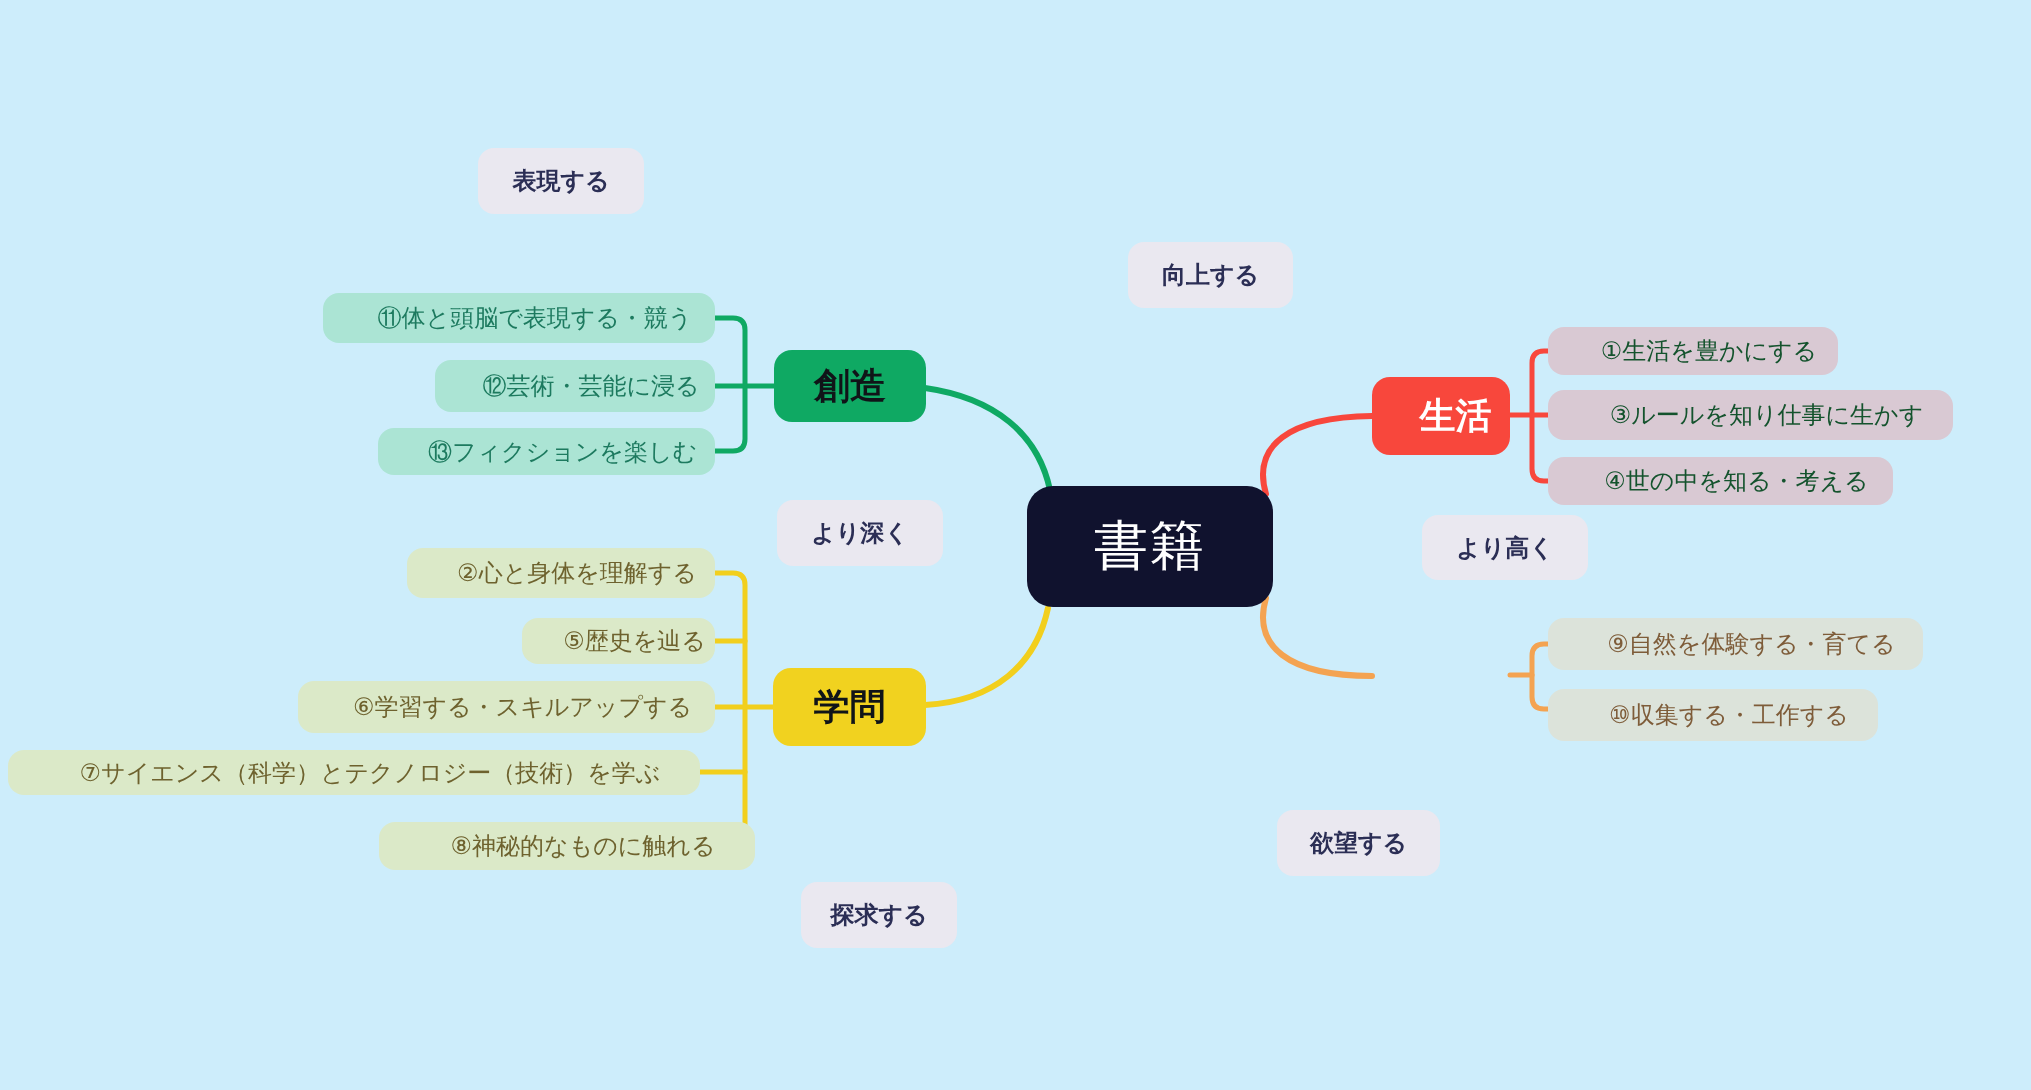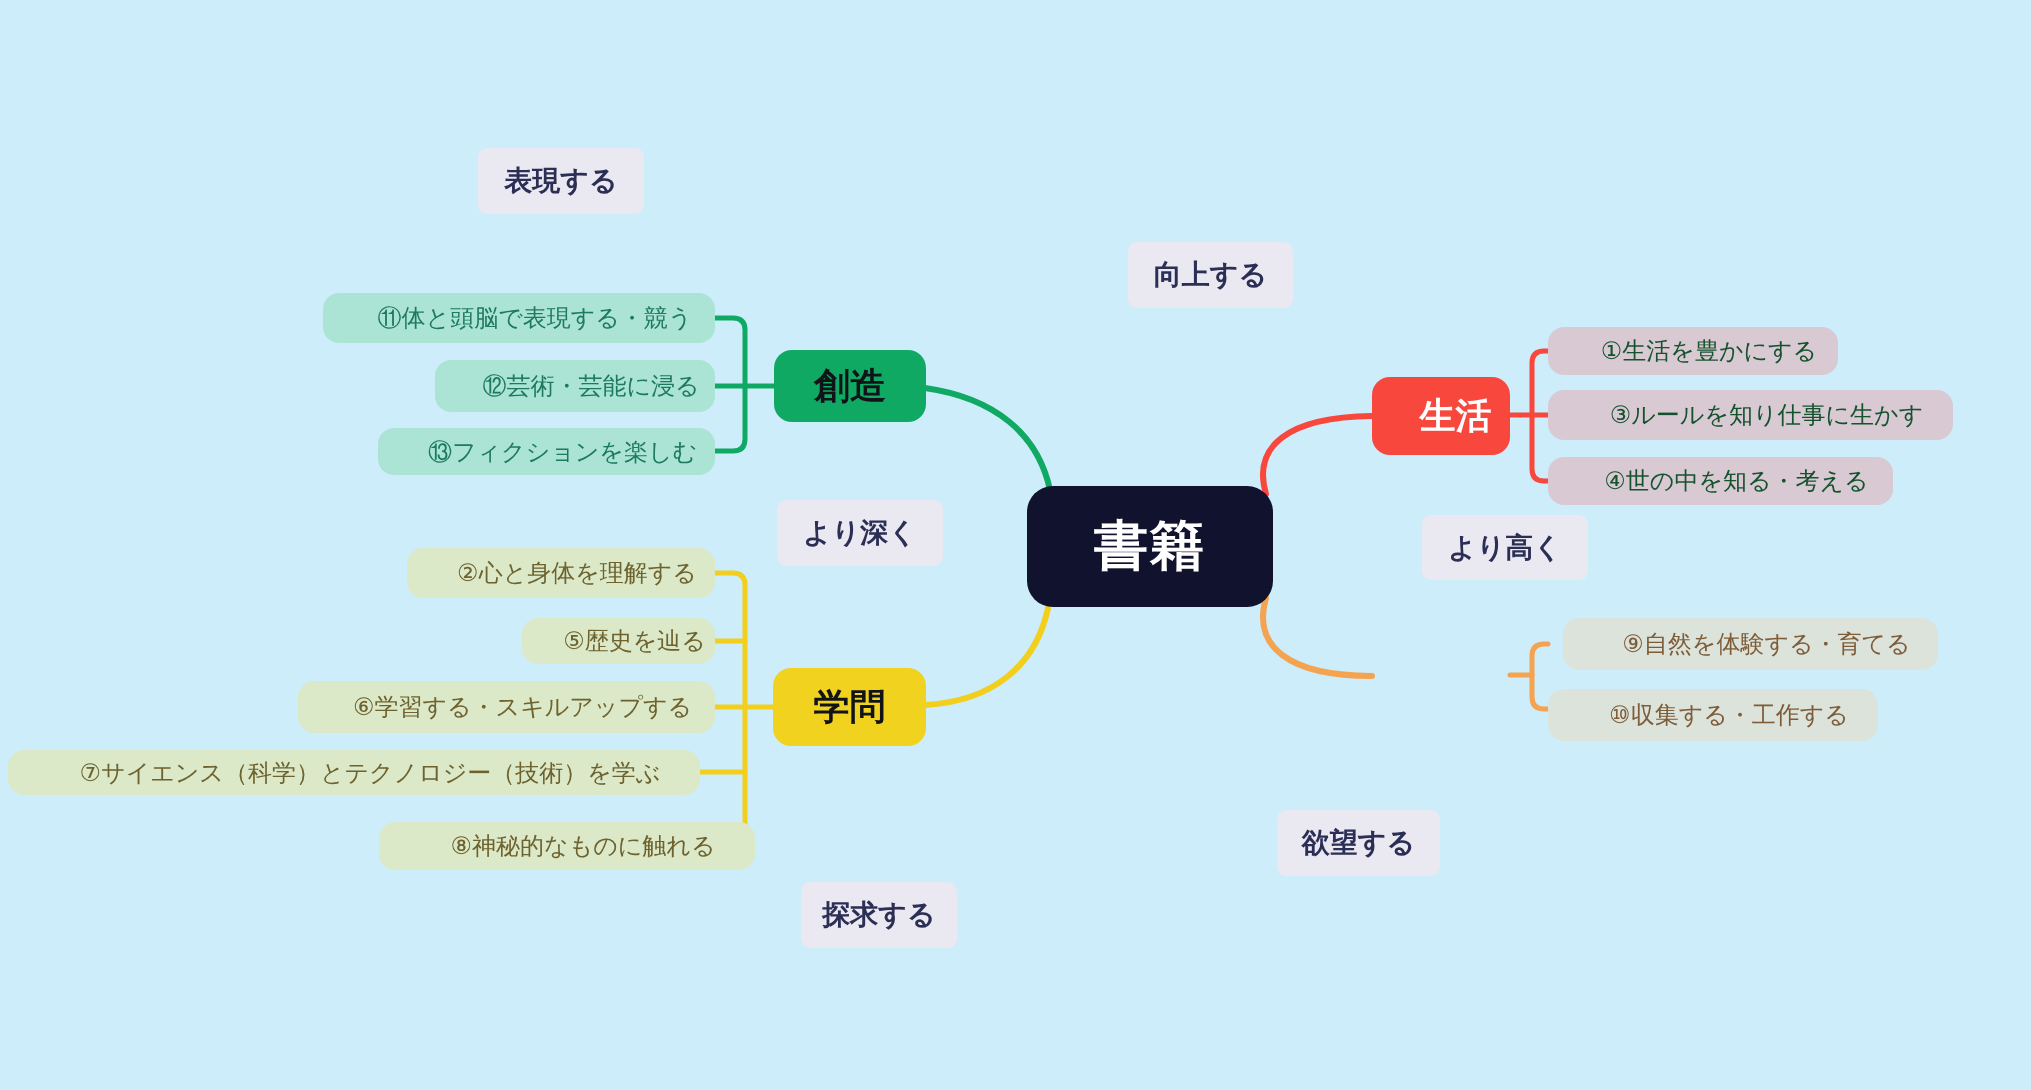--- a/index.html
+++ b/index.html
@@ -33,21 +33,21 @@
     display: flex;
     align-items: center;
     justify-content: center;
     white-space: nowrap;
     box-sizing: border-box;
   }
   .root {
     background: #10122e;
     color: #ffffff;
     font-size: 54px;
-    font-weight: bold;
+    font-weight: normal;
     border-radius: 26px;
     letter-spacing: 2px;
   }
   .branch {
     font-size: 36px;
     font-weight: bold;
     border-radius: 18px;
   }
   .branch-souzou   { background: #0fa963; color: #101418; }
   .branch-gakumon  { background: #f1d21f; color: #101418; }
@@ -61,23 +61,23 @@
     padding-left: 32px;
   }
   .leaf-green  { background: #abe4d4; color: #1d7a5f; }
   .leaf-yellow { background: #dbe9c8; color: #6e622e; }
   .leaf-red    { background: #d9c9d3; color: #14532d; }
   .leaf-orange { background: #dce3da; color: #7e5c39; }
 
   .float-label {
     background: #eae8f0;
     color: #2b2e55;
-    font-size: 28px;
+    font-size: 24px;
     font-weight: 600;
-    border-radius: 9px;
+    border-radius: 16px;
   }
 </style>
 </head>
 <body>
 
 <div class="canvas">
 
   <svg class="links" viewBox="0 0 2031 1090">
 
     <path class="st-green w6" d="M 925 388 C 995 398, 1038 434, 1050 490"></path>
@@ -112,21 +112,21 @@
   <div class="node leaf leaf-yellow" style="left:407px; top:548px; width:308px; height:50px;">②心と身体を理解する</div>
   <div class="node leaf leaf-yellow" style="left:522px; top:618px; width:193px; height:46px;">⑤歴史を辿る</div>
   <div class="node leaf leaf-yellow" style="left:298px; top:681px; width:417px; height:52px;">⑥学習する・スキルアップする</div>
   <div class="node leaf leaf-yellow" style="left:8px; top:750px; width:692px; height:45px;">⑦サイエンス（科学）とテクノロジー（技術）を学ぶ</div>
   <div class="node leaf leaf-yellow" style="left:379px; top:822px; width:376px; height:48px;">⑧神秘的なものに触れる</div>
 
   <div class="node leaf leaf-red" style="left:1548px; top:327px; width:290px; height:48px;">①生活を豊かにする</div>
   <div class="node leaf leaf-red" style="left:1548px; top:390px; width:405px; height:50px;">③ルールを知り仕事に生かす</div>
   <div class="node leaf leaf-red" style="left:1548px; top:457px; width:345px; height:48px;text-align:right;">④世の中を知る・考える</div>
 
-  <div class="node leaf leaf-orange" style="left:1548px; top:618px; width:375px; height:52px;margin-left:15px;">⑨自然を体験する・育てる</div>
+  <div class="node leaf leaf-orange" style="left:1548px; top:618px; width:375px; height:52px;">⑨自然を体験する・育てる</div>
   <div class="node leaf leaf-orange" style="left:1548px; top:689px; width:330px; height:52px;">⑩収集する・工作する</div>
 
   <div class="node float-label" style="left:478px; top:148px; width:166px; height:66px;">表現する</div>
   <div class="node float-label" style="left:1128px; top:242px; width:165px; height:66px;">向上する</div>
   <div class="node float-label" style="left:777px; top:500px; width:166px; height:66px;">より深く</div>
   <div class="node float-label" style="left:1422px; top:515px; width:166px; height:65px;">より高く</div>
   <div class="node float-label" style="left:801px; top:882px; width:156px; height:66px;">探求する</div>
   <div class="node float-label" style="left:1277px; top:810px; width:163px; height:66px;">欲望する</div>
 
 </div>

